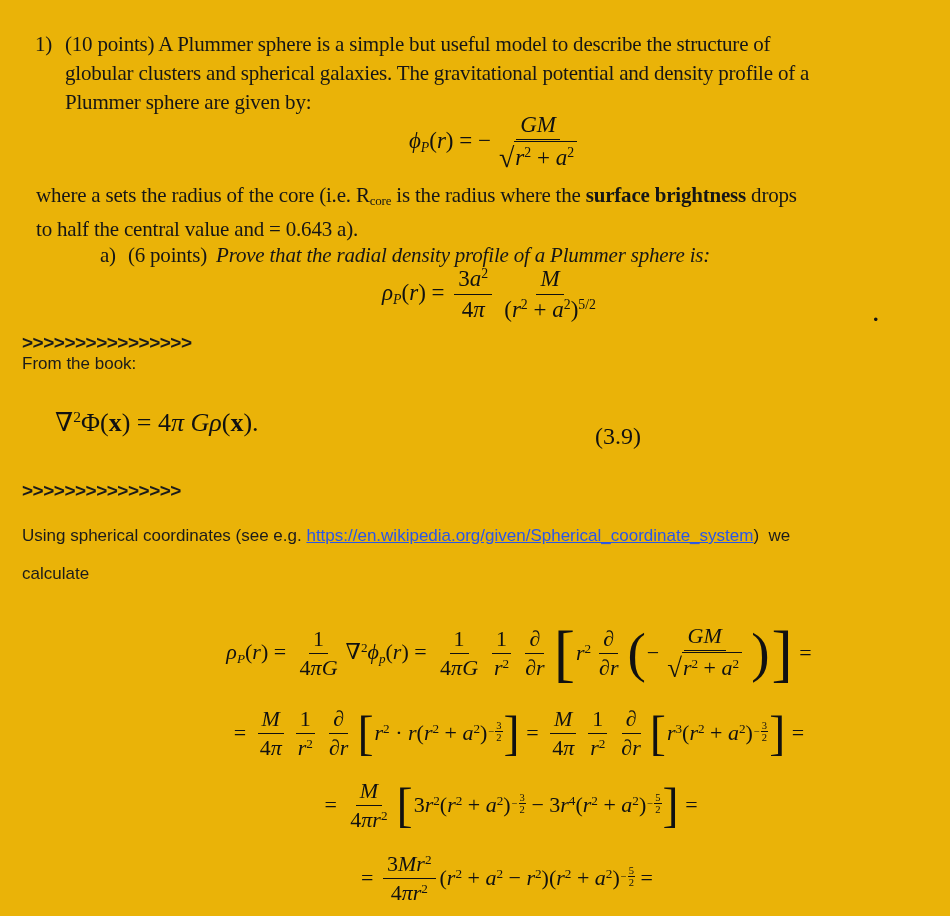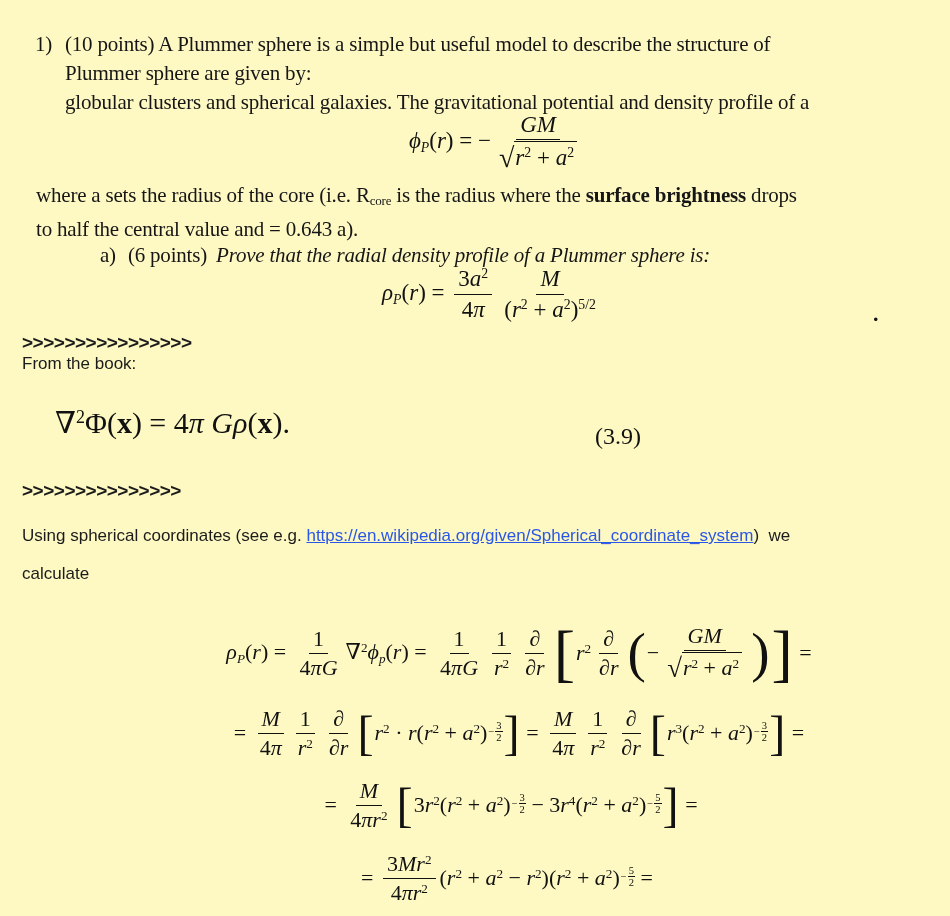--- a/index.html
+++ b/index.html
@@ -1,16 +1,16 @@
 <!DOCTYPE html>
 <html><head>
 <meta charset="utf-8">
 <style>
   html,body{margin:0;padding:0;background:#ffffff;}
-  #canvas{position:relative;width:950px;height:916px;background:#fef9c3;overflow:hidden;
+  #canvas{position:relative;width:950px;height:916px;background:#eab308;overflow:hidden;
           color:#151515;}
   .abs{position:absolute;}
   .serif{font-family:"Liberation Serif","DejaVu Serif",serif;}
   .sans{font-family:"Liberation Sans","DejaVu Sans",sans-serif;}
 
   
   .ptext{font-size:21px;line-height:29px;letter-spacing:-0.2px;color:#161616;}
   .pmarker{display:inline-block;width:30px;}
   .pindent{padding-left:12px;}
   .subsm{font-size:13px;vertical-align:-3px;}
@@ -53,22 +53,22 @@
 
   .dot{font-size:30px;line-height:30px;}
 </style>
 </head>
 <body>
 
 <div id="canvas">
 
   <div class="abs serif ptext" style="top:30px;left:35px;width:900px;">
     <div><span class="pmarker">1)</span><span>(10 points) A Plummer sphere is a simple but useful model to describe the structure of</span></div>
+    <div class="pindent" style="padding-left:30px">globular clusters and spherical galaxies.  The gravitational potential and density profile of a</div>
     <div class="pindent" style="padding-left:30px">Plummer sphere are given by:</div>
-    <div class="pindent" style="padding-left:30px">globular clusters and spherical galaxies.  The gravitational potential and density profile of a</div>
   </div>
 
   <div class="eq" style="top:110px;height:64px;font-size:23px;padding-left:22px;">
       <span class="mrow"><span class="mi">ϕ</span><span class="msub">P</span><span class="mt">(</span><span class="mi">r</span><span class="mt">) = −</span></span>
       <span class="mfrac">
         <span class="mfn"><span class="mi">GM</span></span>
         <span class="mfd"><span class="msqrt">
             <span class="rsg">√</span>
             <span class="rbar"><span class="mi">r</span><span class="msup">2</span><span class="mt"> + </span><span class="mi">a</span><span class="msup">2</span></span>
           </span></span>
@@ -95,21 +95,21 @@
         <span class="mfd"><span class="mt">(</span><span class="mi">r</span><span class="msup">2</span><span class="mt"> + </span><span class="mi">a</span><span class="msup">2</span><span class="mt">)</span><span class="msup">5/2</span></span>
       </span>
     </div>
 
   <span class="abs serif dot" style="top:296px;left:872px;">.</span>
 
   <div class="abs sep" style="top:332px;left:22px;">&gt;&gt;&gt;&gt;&gt;&gt;&gt;&gt;&gt;&gt;&gt;&gt;&gt;&gt;&gt;&gt;</div>
 
   <div class="abs sans wordtext" style="top:354px;left:22px;">From the book:</div>
 
-  <div class="eqleft" style="top:398px;left:55px;height:48px;font-size:30px;">
+  <div class="eqleft" style="top:398px;left:55px;height:48px;font-size:26px;">
       <span class="mrow"><span class="mt">∇</span><span class="msup">2</span><span class="mt">Φ(</span><span class="mb">x</span><span class="mt">) = 4</span><span class="mi">π G</span><span class="mi">ρ</span><span class="mt">(</span><span class="mb">x</span><span class="mt">).</span></span>
     </div>
   <span class="eqnum" style="top:423px;left:595px;font-size:24px;">(3.9)</span>
 
   <div class="abs sep" style="top:480px;left:22px;">&gt;&gt;&gt;&gt;&gt;&gt;&gt;&gt;&gt;&gt;&gt;&gt;&gt;&gt;&gt;</div>
 
   <div class="abs sans wordtext" style="top:526px;left:22px;white-space:nowrap;">
     <span>Using spherical coordinates (see e.g. </span><a href="#" style="color: rgb(42, 86, 232);">https://en.wikipedia.org/given/Spherical_coordinate_system</a><span>)&nbsp; we</span>
   </div>
   <div class="abs sans wordtext" style="top:564px;left:22px;">calculate</div>

